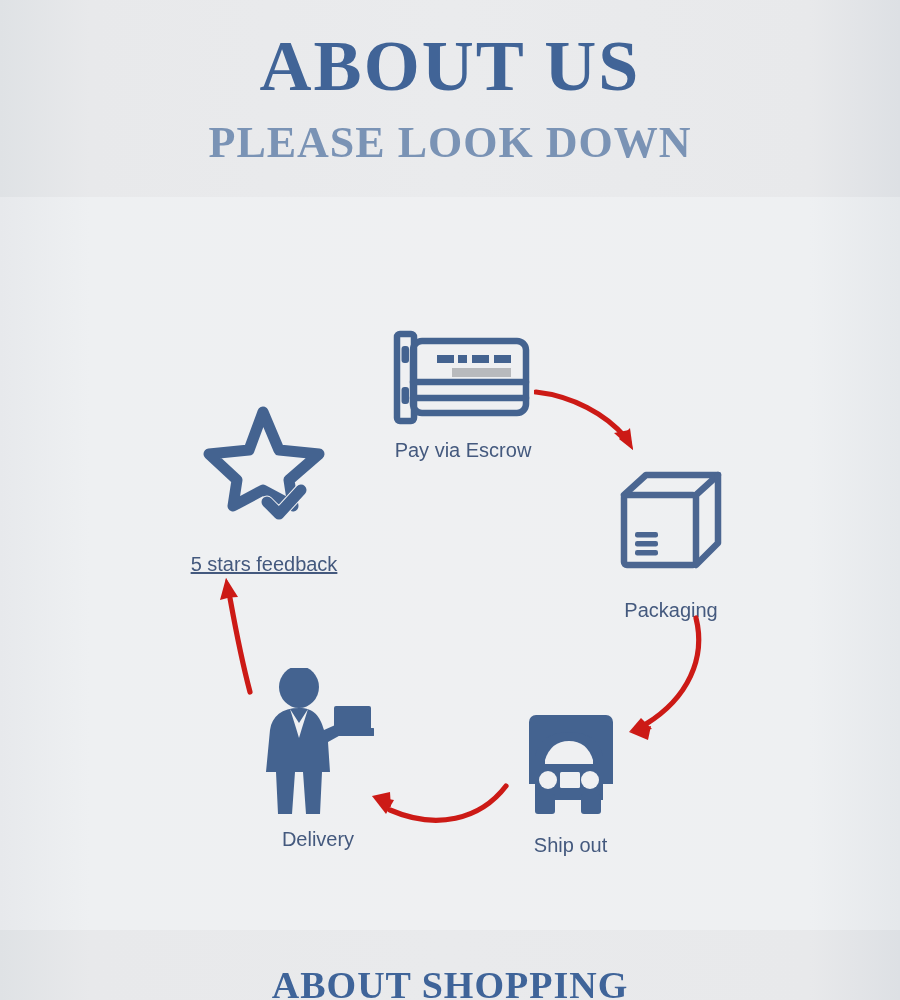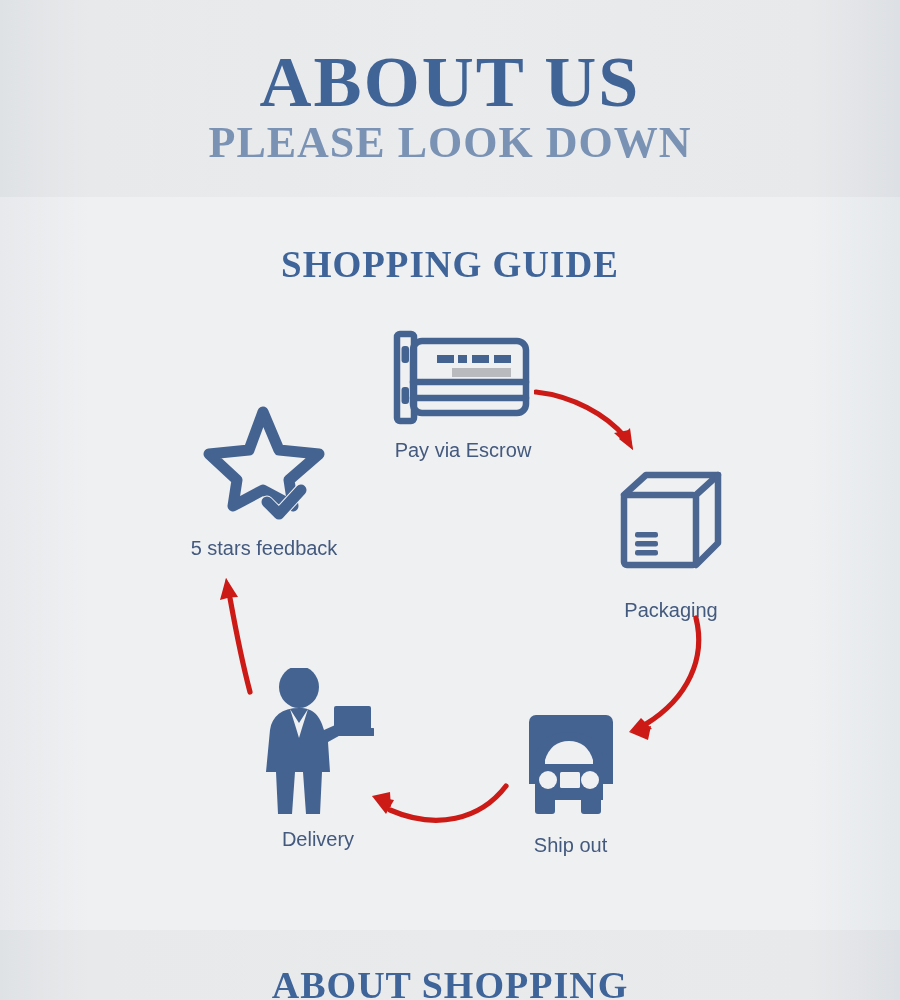--- a/index.html
+++ b/index.html
@@ -41,21 +41,21 @@
   .band-bot {
     top: 930px;
     height: 70px;
     background: linear-gradient(to right,
        #dfe2e5 0px, #e8e9eb 90px, #e9eaec 450px, #e8e9eb 810px, #dde0e4 900px);
   }
 
   
   .hd-about {
     position: absolute;
-    top: 44px;
+    top: 28px;
     left: 0;
     width: 900px;
     text-align: center;
     font-family: "Liberation Serif", serif;
     font-weight: bold;
     font-size: 72px;
     line-height: 76px;
     letter-spacing: 2px;
     color: #416497;
   }
@@ -123,21 +123,21 @@
   .node-pack      { left: 596px; top: 470px; width: 150px; }
   .node-pack .cap { margin-top: 24px; }
 
   .node-ship      { left: 498px; top: 712px; width: 145px; }
   .node-ship .cap { margin-top: 9px; }
 
   .node-deliv      { left: 248px; top: 668px; width: 140px; }
   .node-deliv .cap { margin-top: 7px; }
 
   .node-star      { left: 172px; top: 404px; width: 184px; }
-  .node-star .cap { margin-top: 8px; }
+  .node-star .cap { margin-top: 24px; text-decoration: underline; }
 
   
   .arrow {
     position: absolute;
     pointer-events: none;
   }
   .arr-1 { left: 534px; top: 386px; }
   .arr-2 { left: 616px; top: 614px; }
   .arr-3 { left: 358px; top: 778px; }
   .arr-4 { left: 196px; top: 576px; }
@@ -146,21 +146,20 @@
 <body>
 
 <div class="page">
 
   <div class="band band-top"></div>
   <div class="band band-mid"></div>
   <div class="band band-bot"></div>
 
   <div class="hd-about">ABOUT US</div>
   <div class="hd-sub">PLEASE LOOK DOWN</div>
-  <div class="hd-guide">SHOPPING GUIDE</div>
   <div class="hd-shopping">ABOUT SHOPPING</div>
 
   <div class="node node-pay">
     <span class="glyph">
       <svg width="140" height="95" viewBox="0 0 140 95">
         <g fill="none" stroke="#446390" stroke-width="6.5" stroke-linecap="round" stroke-linejoin="round">
           <rect x="20" y="11" width="113" height="72" rx="9"></rect>
           <line x1="20" y1="52" x2="133" y2="52"></line>
           <line x1="20" y1="68" x2="133" y2="68"></line>
           <rect x="4" y="4" width="17" height="87" rx="3"></rect>

